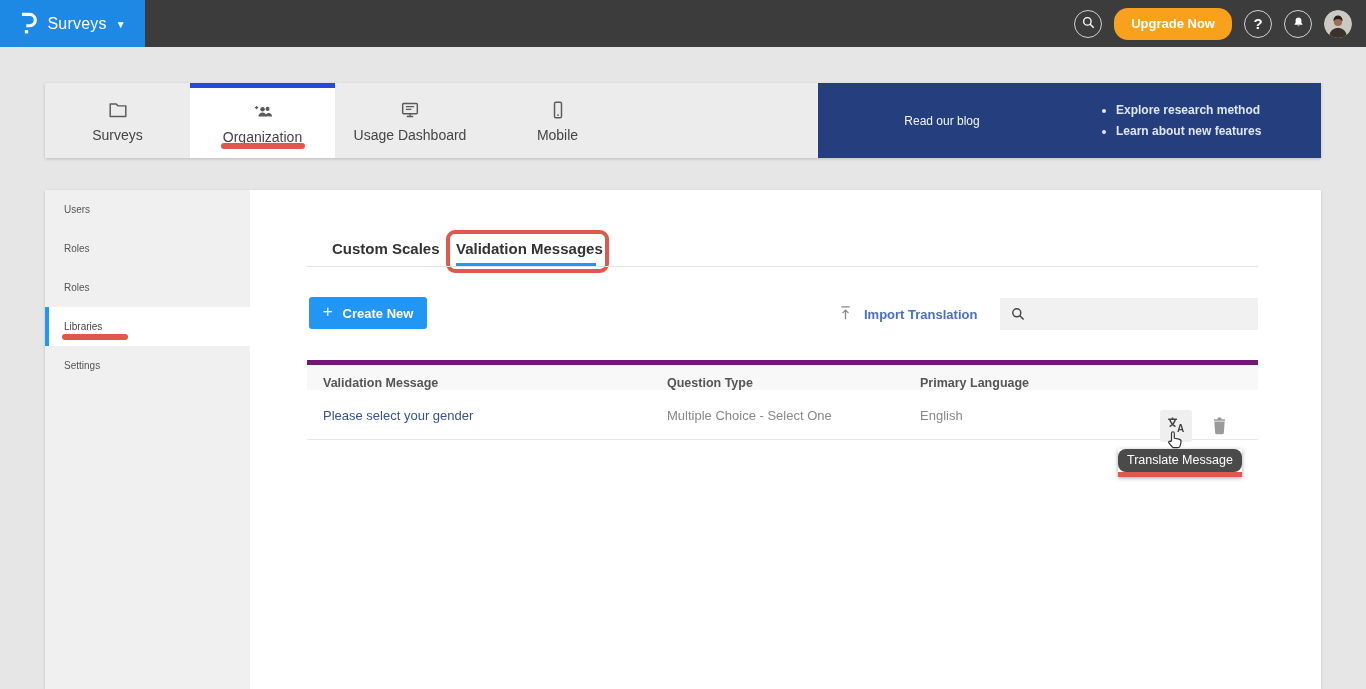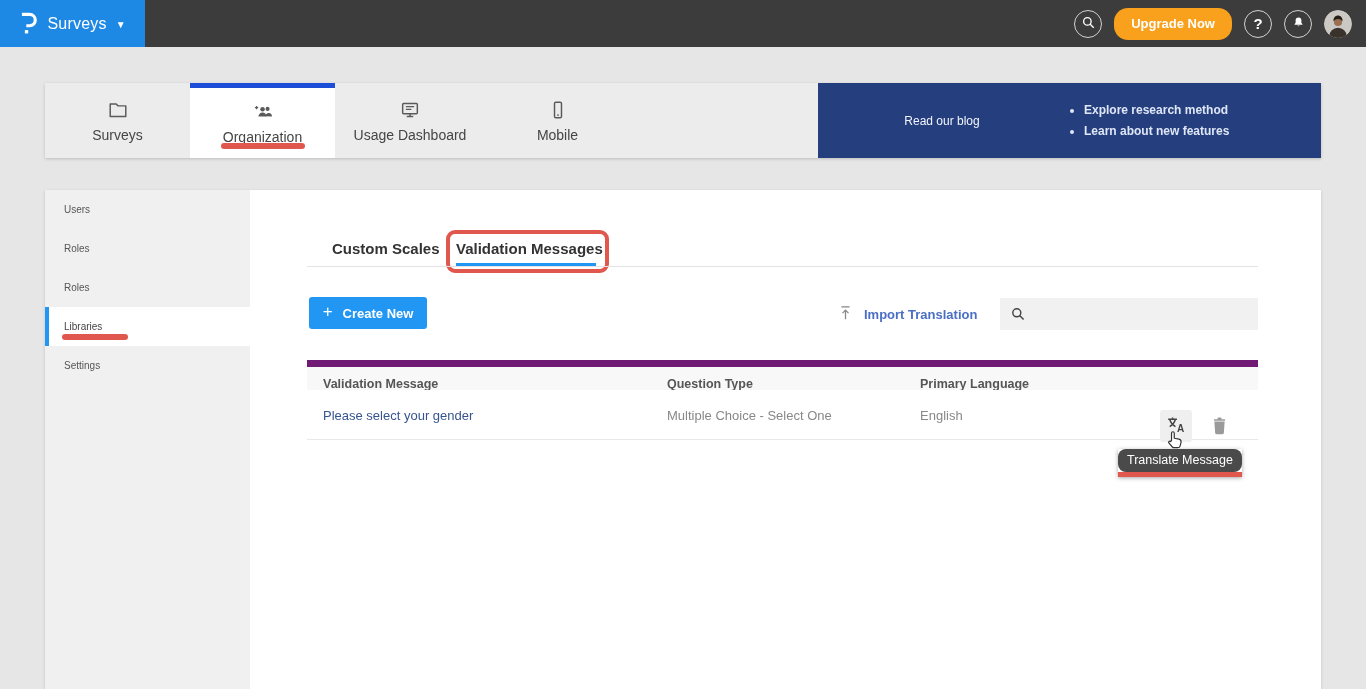--- a/index.html
+++ b/index.html
@@ -29,21 +29,21 @@
   .nav-tabs{flex:1;background:#ececec;display:flex;}
   .nav-tab{width:145px;display:flex;flex-direction:column;align-items:center;justify-content:center;
            gap:6px;position:relative;color:#454545;font-size:14px;cursor:pointer;box-sizing:border-box;}
   .nav-tab.active{background:#fff;border-top:5px solid #1d4ed8;}
   .tab-icon{height:22px;display:flex;align-items:center;}
   .red-bar{position:absolute;left:50%;transform:translateX(-50%);bottom:9px;width:84px;height:6px;
            background:#e0584d;border-radius:3px;}
   .promo{width:503px;background:#243e7e;color:#eef2fb;display:flex;align-items:center;}
   .promo-title{width:248px;text-align:center;font-size:12px;cursor:pointer;color:#f2f5fc;}
   .promo-bullets{margin:0;padding-left:18px;font-size:12px;font-weight:bold;color:#dfe6f6;}
-  .promo-bullets li{line-height:21px;}
+  .promo-bullets li{line-height:21px;margin-left:32px;}
 
   
   .main{position:absolute;left:45px;top:190px;width:1276px;height:499px;background:#fff;
         display:flex;box-shadow:0 1px 3px rgba(0,0,0,.15);}
   .sidebar{width:205px;background:#f0f0f0;}
   .side-item{height:39px;display:flex;align-items:center;padding-left:19px;font-size:10px;
              color:#555;position:relative;cursor:pointer;box-sizing:border-box;}
   .side-item.active{background:#fff;border-left:4px solid #2196f3;padding-left:15px;color:#454545;}
   .side-red{position:absolute;left:13px;top:27px;width:66px;height:6px;background:#e0584d;border-radius:3px;}
 
@@ -64,21 +64,21 @@
   .import-link{position:absolute;left:588px;top:115px;height:18px;display:flex;align-items:center;gap:11px;
                cursor:pointer;}
   .import-label{font-size:13px;font-weight:bold;color:#4a6fc4;}
   .search-wrap{position:absolute;left:750px;top:108px;width:258px;height:32px;background:#f1f1f1;}
   .search-wrap svg{position:absolute;left:10px;top:8px;}
   .search-input{position:absolute;left:0;top:0;width:100%;height:100%;border:none;background:transparent;
                 box-sizing:border-box;padding-left:34px;font-family:"Liberation Sans",sans-serif;
                 font-size:13px;color:#444;outline:none;}
 
   .thead{position:absolute;left:57px;top:170px;width:951px;height:40px;background:#f8f8f8;
-         border-top:7px solid #701a75;box-sizing:border-box;}
+         border-top:5px solid #701a75;box-sizing:border-box;}
   .trow{position:absolute;left:57px;top:200px;width:951px;height:50px;background:#fff;
         border-bottom:1px solid #e8e8e8;box-sizing:border-box;}
   .cell{position:absolute;top:50%;transform:translateY(-50%);}
   .c1{left:16px;} .c2{left:360px;} .c3{left:613px;}
   .th-text{font-size:12.5px;font-weight:bold;color:#555;}
   .row-link{font-size:13px;color:#36548f;cursor:pointer;}
   .row-text{font-size:13px;color:#888;}
 
   .translate-btn{position:absolute;left:910px;top:220px;width:32px;height:32px;background:#efefef;
                  border:none;border-radius:3px;display:flex;align-items:center;justify-content:center;cursor:pointer;}

